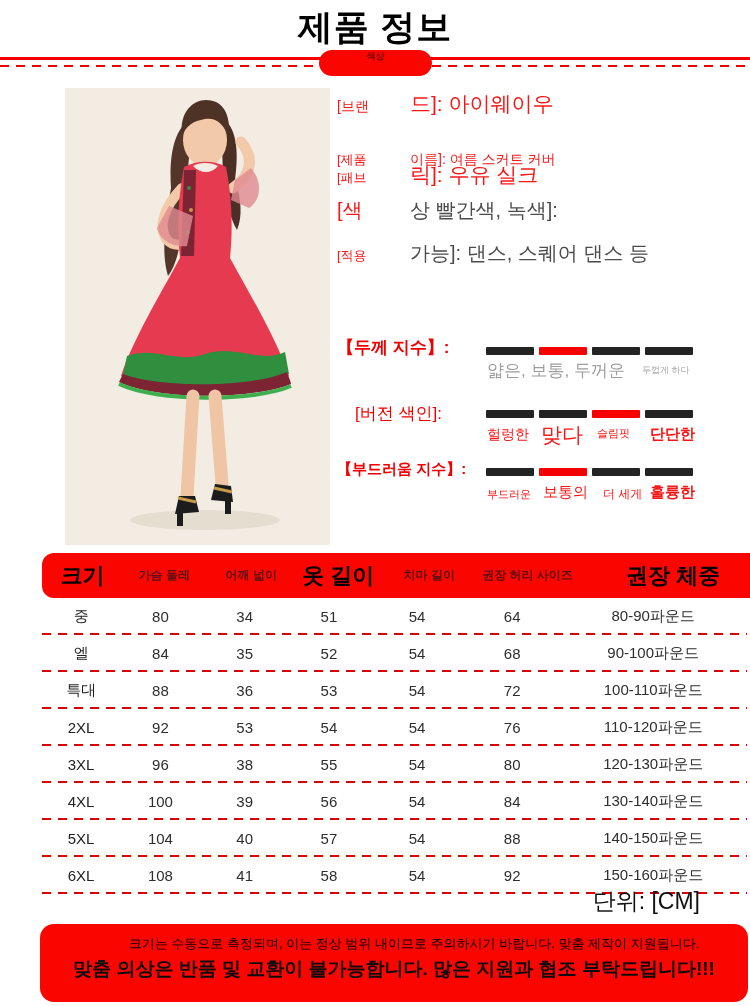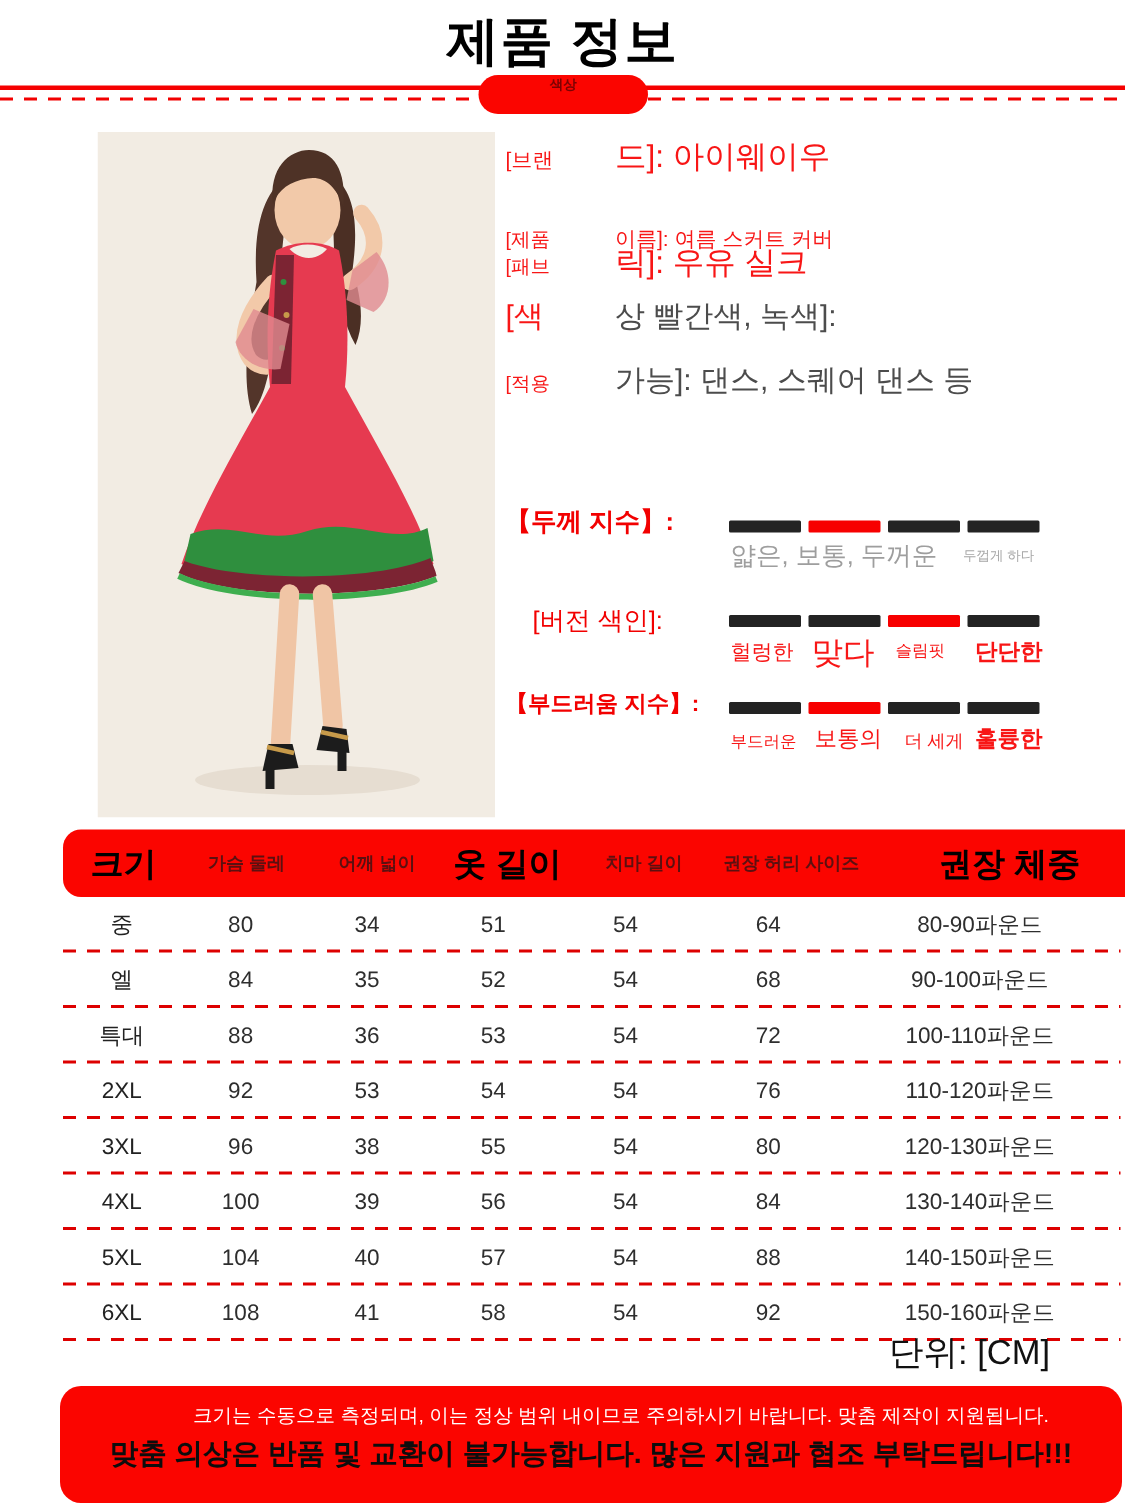--- a/index.html
+++ b/index.html
@@ -63,21 +63,21 @@
   .cell.c0{font-weight:500;color:#222;}
   .w0{width:11.1%;} .w1{width:11.4%;} .w2{width:12.5%;} .w3{width:11.4%;}
   .w4{width:13.6%;} .w5{width:13.4%;} .w6{width:26.6%;}
 
   .unit-note{position:absolute;top:886px;left:0;width:700px;text-align:right;
              font-size:23px;color:#111;}
 
   
   .footer{position:absolute;top:924px;left:40px;width:708px;height:78px;background:#fb0500;
           border-radius:14px;}
-  .f1{margin-top:11px;text-align:center;font-size:13px;color:#ffffff;font-weight:500;padding-left:40px;}
+  .f1{margin-top:11px;text-align:center;font-size:13px;color:#000000;font-weight:500;padding-left:40px;}
   .f2{margin-top:3px;text-align:center;font-size:19px;color:#0d0d0d;font-weight:bold;}
 </style>
 </head>
 <body>
 
 <div class="page">
 
   <div class="title">제품 정보</div>
   <div class="hr-solid"></div>
   <div class="hr-dash"></div>

